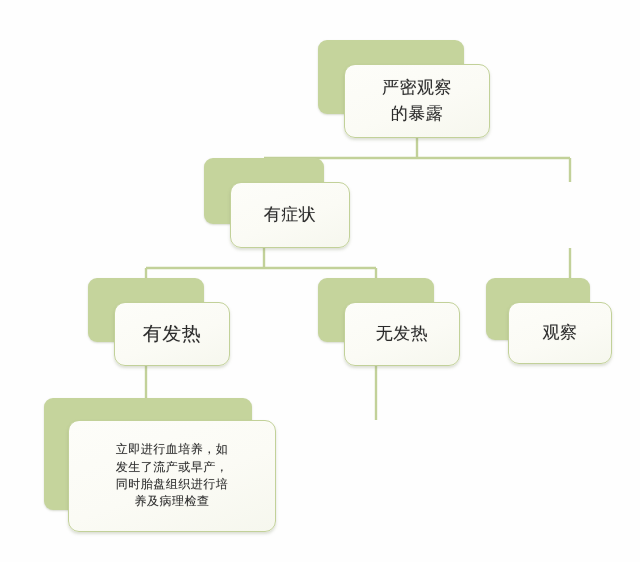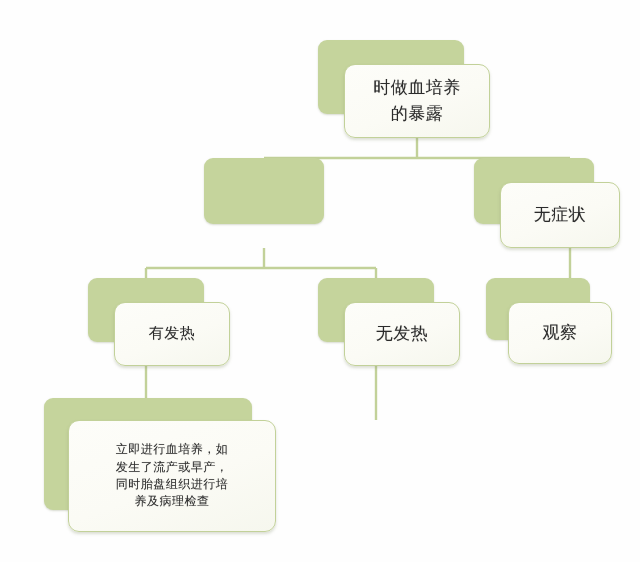--- a/index.html
+++ b/index.html
@@ -76,21 +76,21 @@
   #node-sym .label    { font-size: 17px; }
 
   #node-nosym         { left: 474px; top: 158px; width: 146px; height: 90px; }
   #node-nosym .back   { left: 0;  top: 0;  width: 120px; height: 66px; }
   #node-nosym .card   { left: 26px; top: 24px; width: 120px; height: 66px; }
   #node-nosym .label  { font-size: 17px; }
 
   #node-fever         { left: 88px;  top: 278px; width: 142px; height: 88px; }
   #node-fever .back   { left: 0;  top: 0;  width: 116px; height: 64px; }
   #node-fever .card   { left: 26px; top: 24px; width: 116px; height: 64px; }
-  #node-fever .label  { font-size: 15px; }
+  #node-fever .label  { font-size: 19px; }
 
   #node-nofever       { left: 318px; top: 278px; width: 142px; height: 88px; }
   #node-nofever .back { left: 0;  top: 0;  width: 116px; height: 64px; }
   #node-nofever .card { left: 26px; top: 24px; width: 116px; height: 64px; }
   #node-nofever .label{ font-size: 17px; }
 
   #node-observe       { left: 486px; top: 278px; width: 126px; height: 88px; }
   #node-observe .back { left: 0;  top: 0;  width: 104px; height: 62px; }
   #node-observe .card { left: 22px; top: 24px; width: 104px; height: 62px; }
   #node-observe .label{ font-size: 17px; }
@@ -127,35 +127,32 @@
 
       <path d="M 146 366 L 146 420"></path>
 
       <path d="M 376 366 L 376 420"></path>
     </g>
   </svg>
 
   <div class="node" id="node-root">
     <div class="back"></div>
     <div class="card">
-      <span class="label">时做血培养
+      <span class="label">严密观察
 的暴露</span>
     </div>
   </div>
 
   <div class="node" id="node-sym">
     <div class="back"></div>
+    <div class="card">
+      <span class="label">有症状</span>
+    </div>
   </div>
 
-  <div class="node" id="node-nosym">
-    <div class="back"></div>
-    <div class="card">
-      <span class="label">无症状</span>
-    </div>
-  </div>
 
   <div class="node" id="node-fever">
     <div class="back"></div>
     <div class="card">
       <span class="label">有发热</span>
     </div>
   </div>
 
   <div class="node" id="node-nofever">
     <div class="back"></div>

